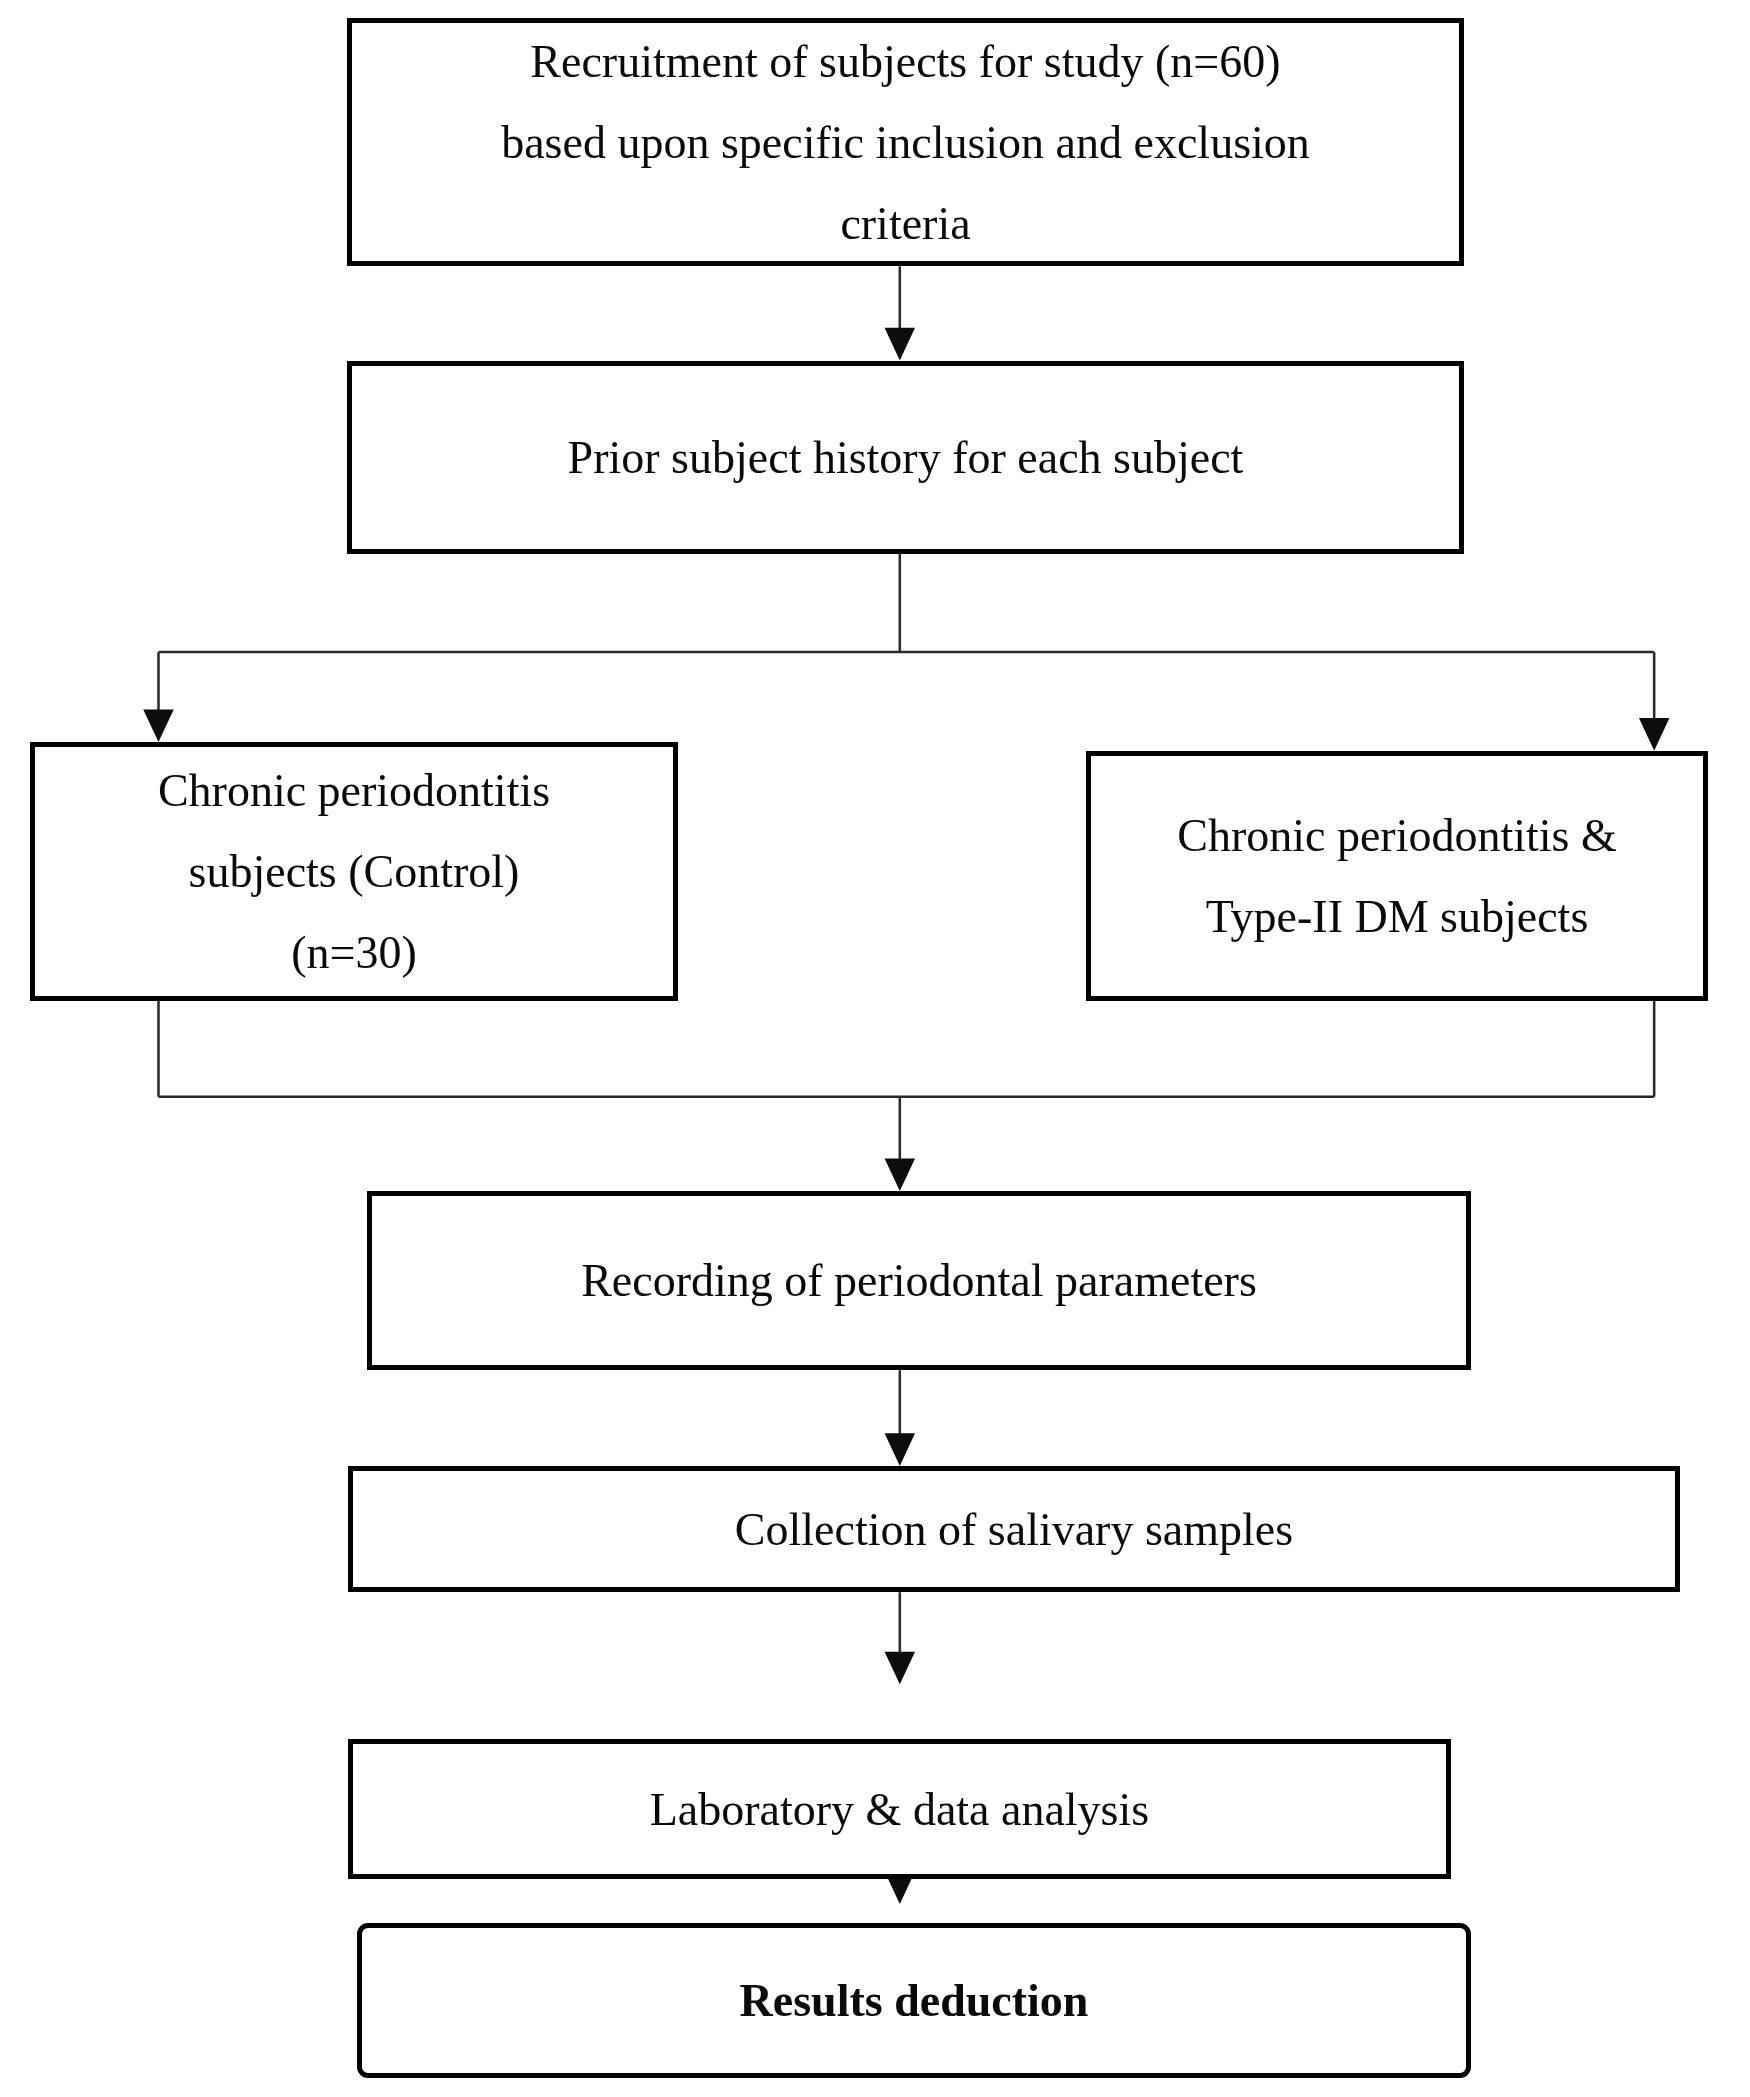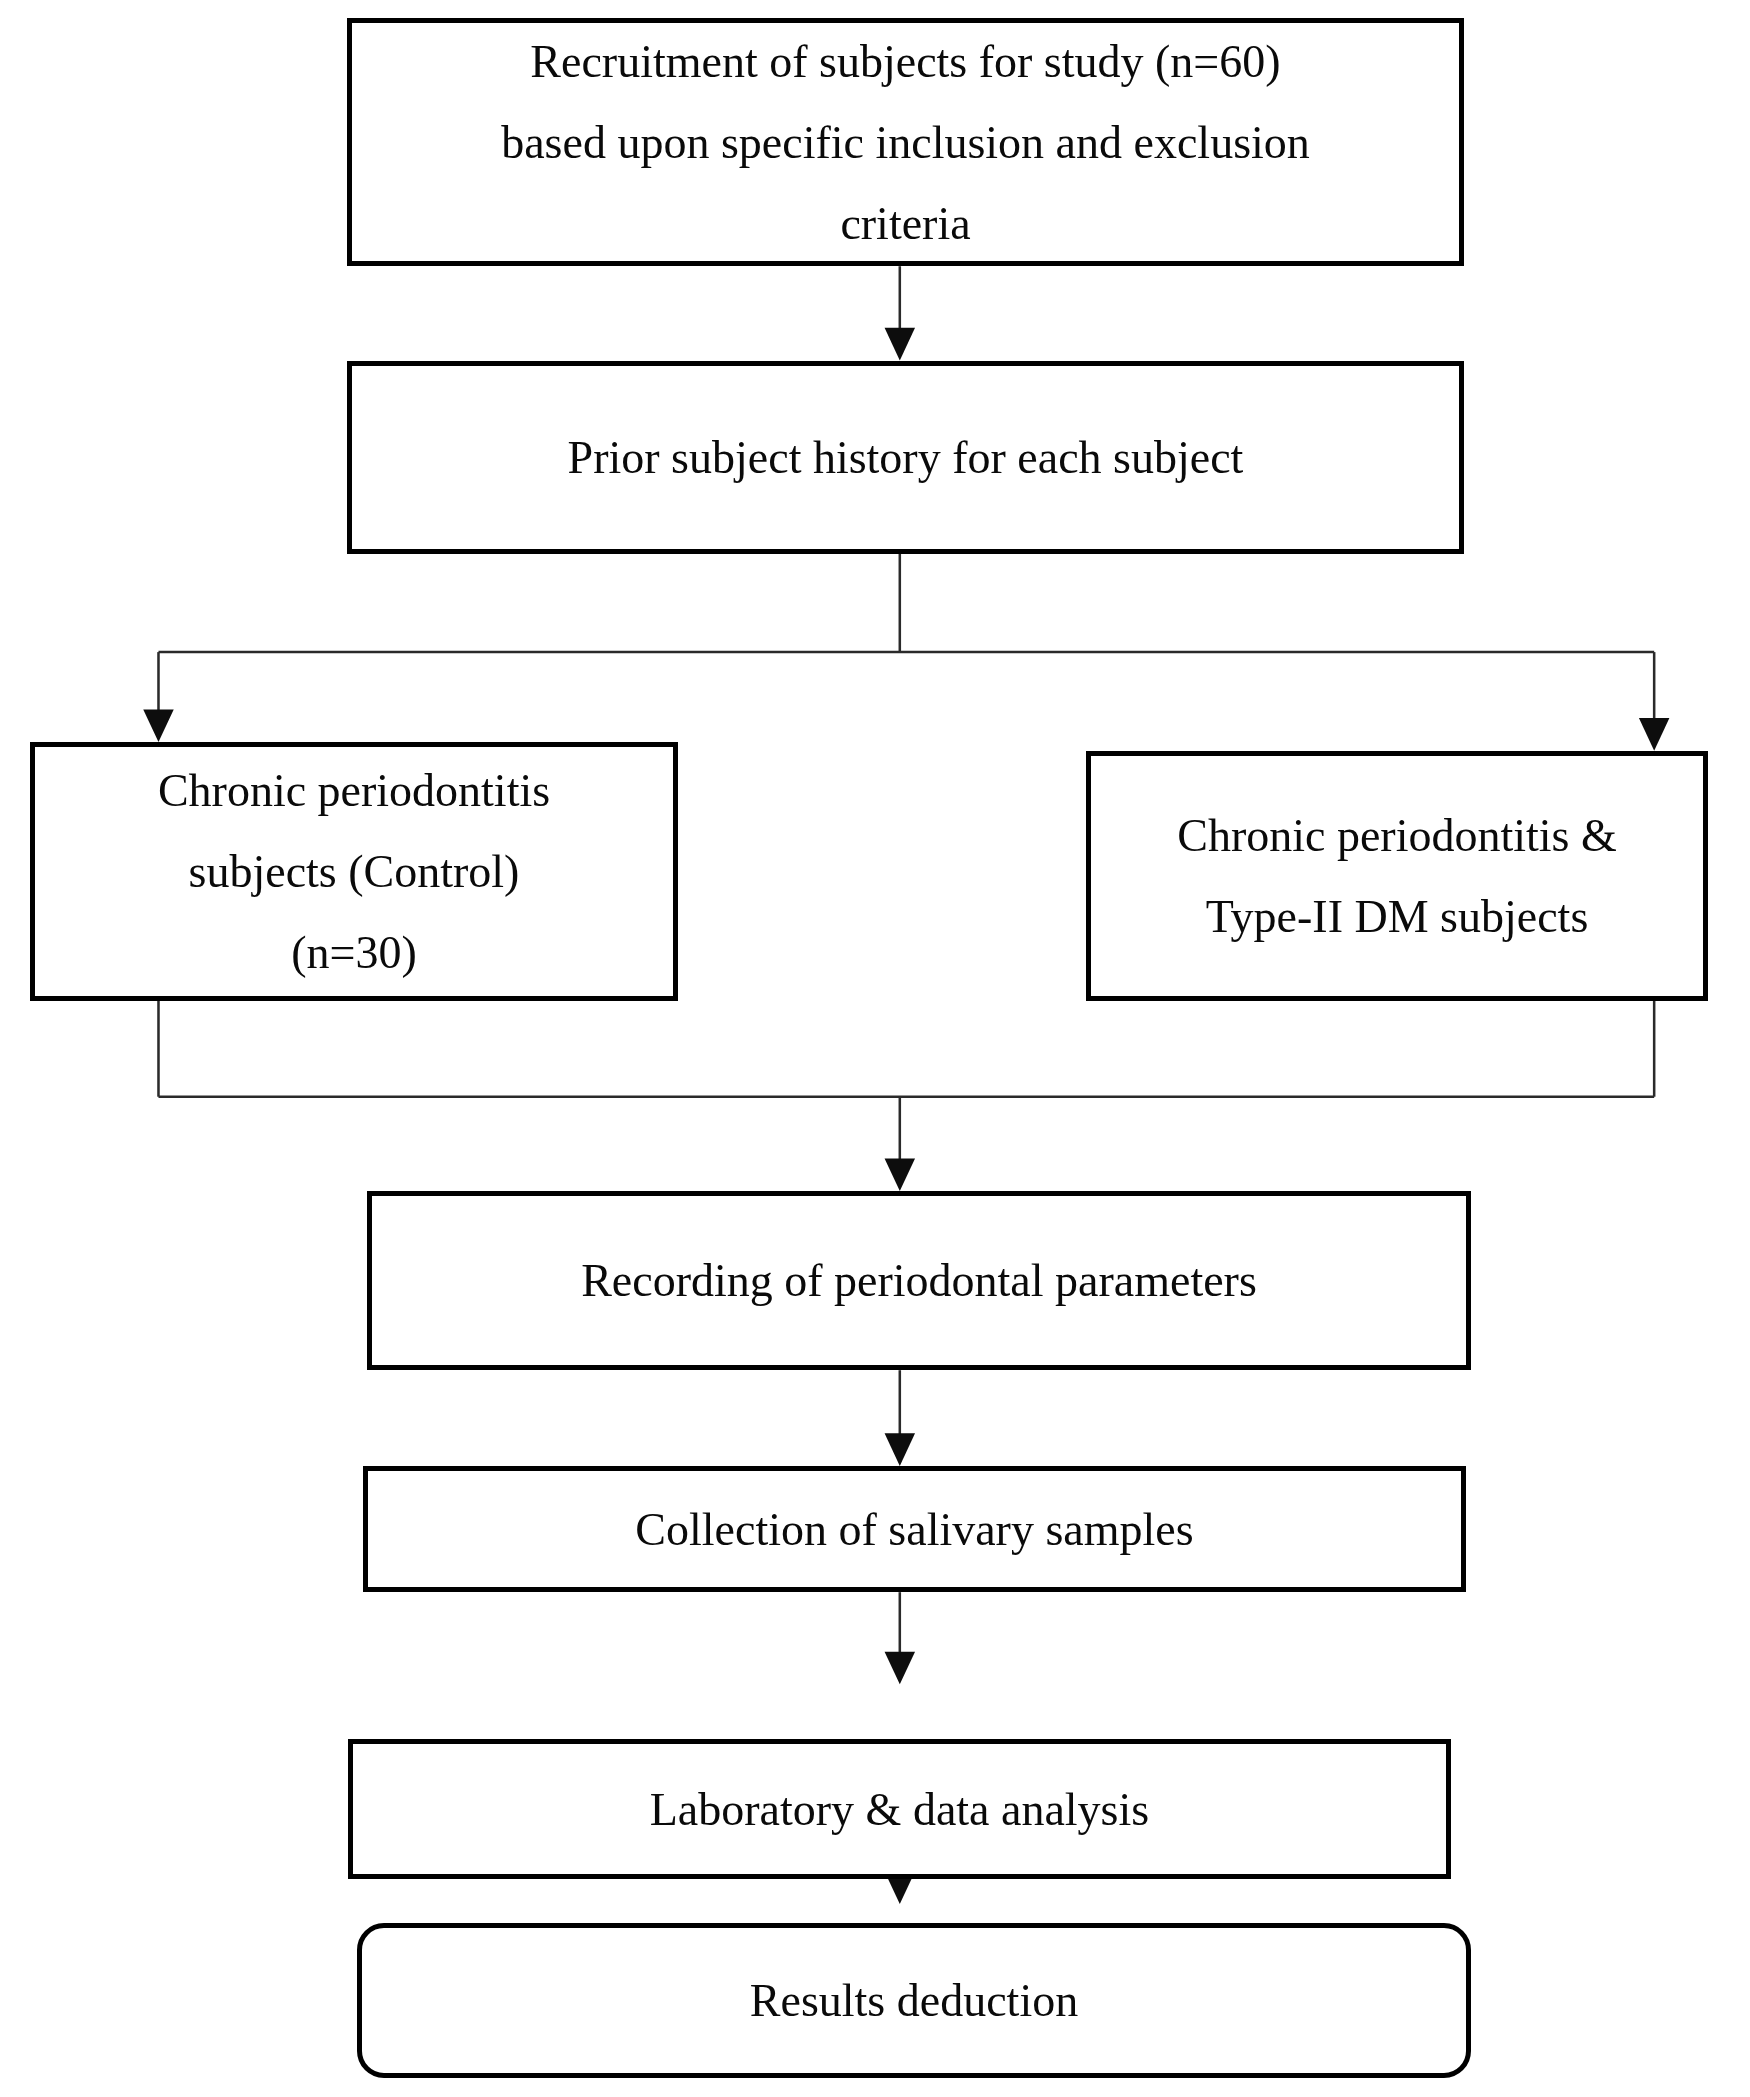--- a/index.html
+++ b/index.html
@@ -38,23 +38,23 @@
   }
   .node .line {
     white-space: nowrap;
     display: block;
   }
   .node-recruitment { left: 347px;  top: 18px;   width: 1117px; height: 248px; }
   .node-history     { left: 347px;  top: 361px;  width: 1117px; height: 193px; }
   .node-control     { left: 30px;   top: 742px; width: 648px;  height: 259px; }
   .node-test        { left: 1086px; top: 751px; width: 622px;  height: 250px; }
   .node-recording   { left: 367px;  top: 1191px; width: 1104px; height: 179px; }
-  .node-collection  { left: 348px;  top: 1466px; width: 1103px; height: 126px; margin-left: 15px; }
+  .node-collection  { left: 348px;  top: 1466px; width: 1332px; height: 126px; }
   .node-laboratory  { left: 348px;  top: 1739px; width: 1103px; height: 140px; }
-  .node-results     { left: 357px;  top: 1923px; width: 1114px; height: 155px; border-radius: 27px; }
+  .node-results     { left: 357px;  top: 1923px; width: 1114px; height: 155px; border-radius: 11px; font-weight: bold; }
   .conn { stroke: #2a2a2a; stroke-width: 3.5; fill: none; }
   .arrowhead { fill: #0d0d0d; stroke: none; }
 </style>
 </head>
 <body>
 
 <div class="canvas">
 
   <svg class="connector-layer" viewBox="0 0 2413 2891" xmlns="http://www.w3.org/2000/svg">
 

